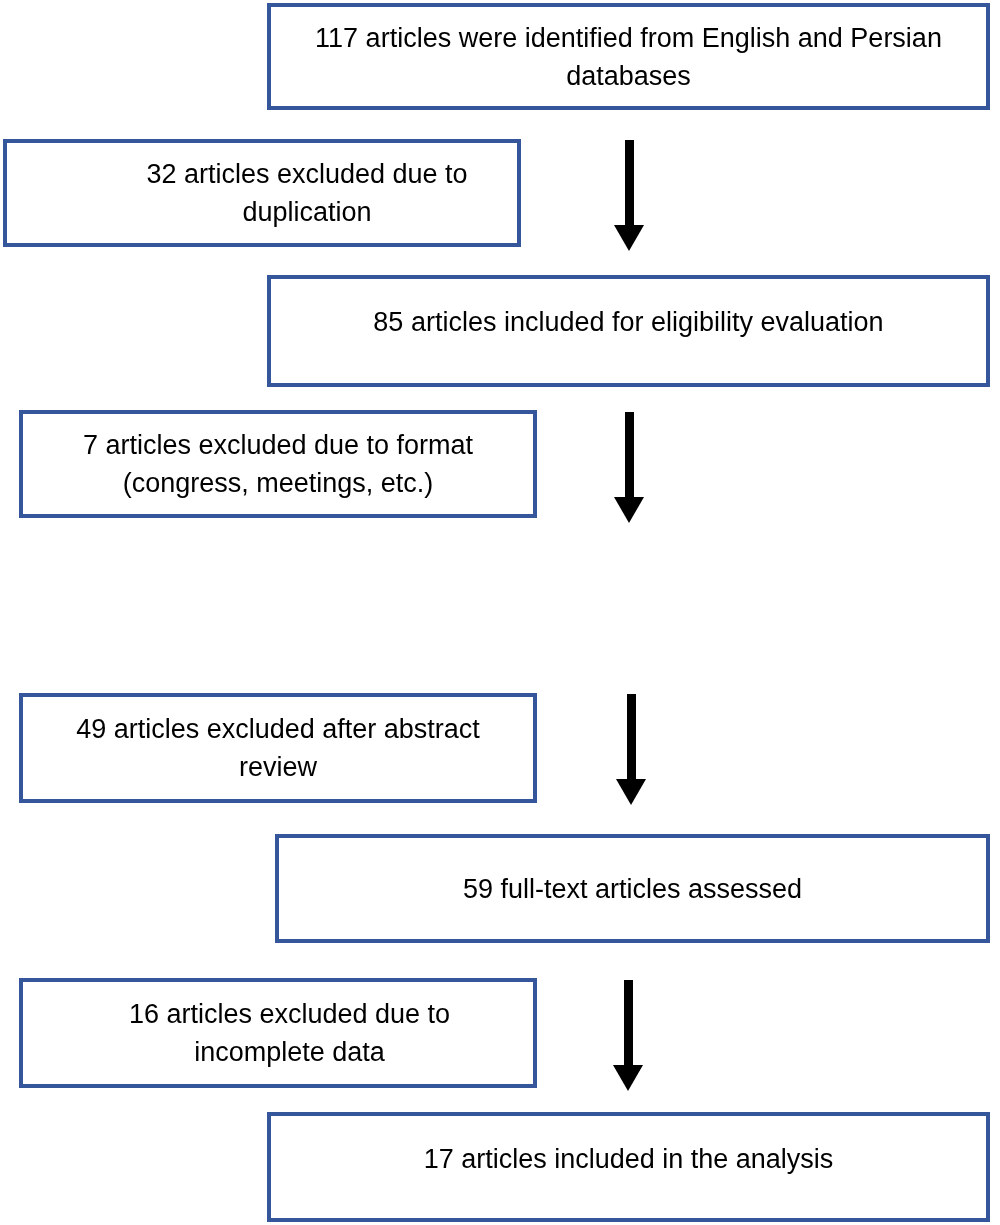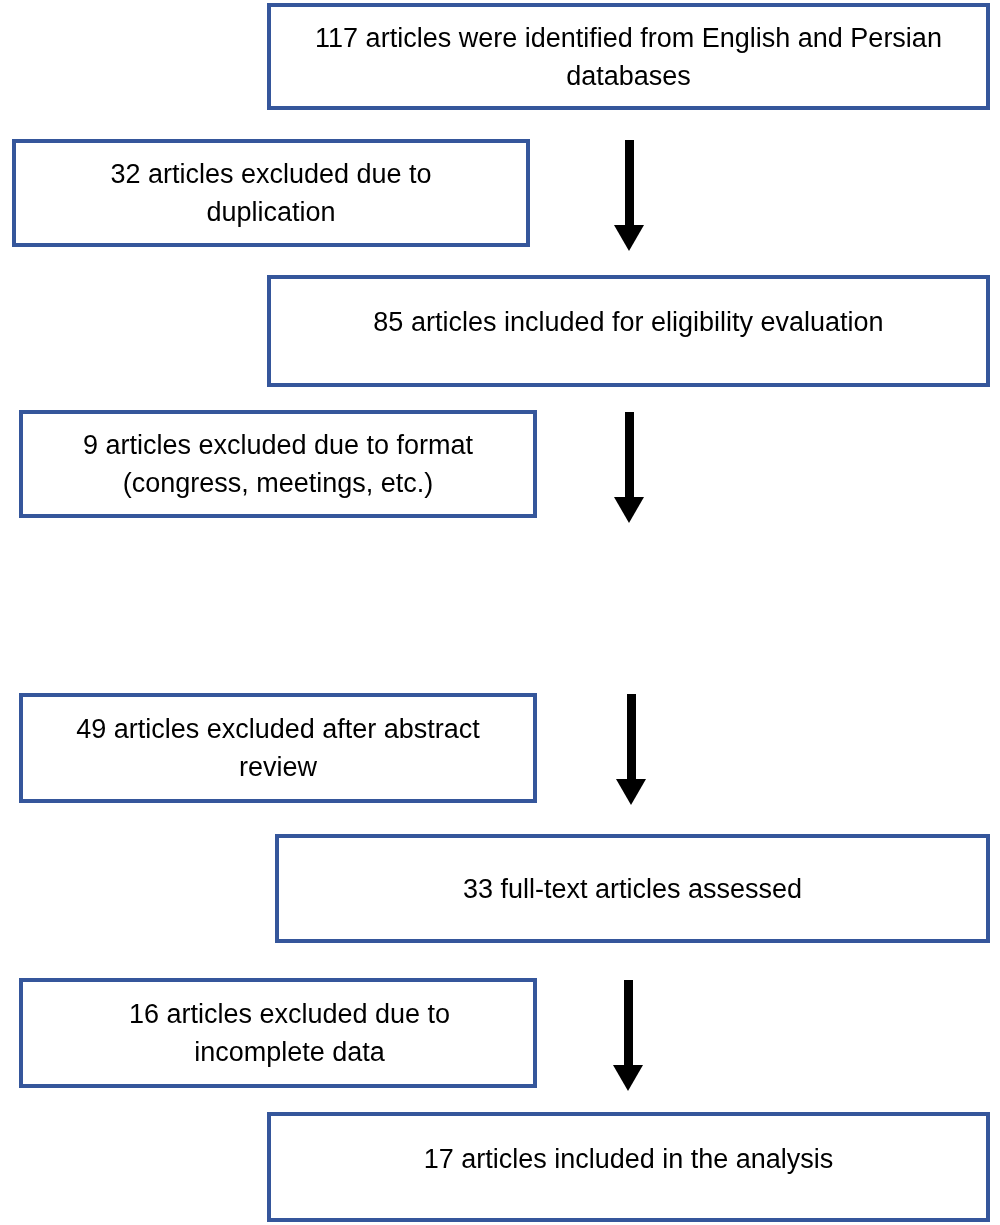--- a/index.html
+++ b/index.html
@@ -30,21 +30,21 @@
   .flow-box .label {
     display: block;
   }
   
   .box-m1 { left: 267px; top: 3px;    width: 723px; height: 107px; }
   .box-m2 { left: 267px; top: 275px;  width: 723px; height: 112px; padding-bottom: 18px; }
   .box-m3 { left: 267px; top: 555px;  width: 723px; height: 111px; padding-bottom: 18px; }
   .box-m4 { left: 275px; top: 834px;  width: 715px; height: 109px; }
   .box-m5 { left: 267px; top: 1112px; width: 723px; height: 110px; padding-bottom: 16px; }
   
-  .box-e1 { left: 12px; top: 139px; width: 518px; height: 108px; }
+  .box-e1 { left: 3px; top: 139px; width: 518px; height: 108px; justify-content: flex-end; }
   .box-e2 { left: 19px; top: 410px; width: 518px; height: 108px; }
   .box-e3 { left: 19px; top: 693px; width: 518px; height: 110px; }
   .box-e4 { left: 19px; top: 978px; width: 518px; height: 110px; padding-left: 23px; }
   
   .box-m1 .label { max-width: 640px; }
   .box-e1 .label { max-width: 420px; }
   .box-e2 .label { max-width: 470px; }
   .box-e3 .label { max-width: 470px; }
   .box-e4 .label { max-width: 420px; }
   
@@ -80,33 +80,33 @@
   <div class="flow-box box-m1">
     <span class="label">117 articles were identified from English and Persian databases</span>
   </div>
 
   <div class="flow-box box-m2">
     <span class="label">85 articles included for eligibility evaluation</span>
   </div>
 
 
   <div class="flow-box box-m4">
-    <span class="label">33 full-text articles assessed</span>
+    <span class="label">59 full-text articles assessed</span>
   </div>
 
   <div class="flow-box box-m5">
     <span class="label">17 articles included in the analysis</span>
   </div>
 
   <div class="flow-box box-e1">
     <span class="label">32 articles excluded due to duplication</span>
   </div>
 
   <div class="flow-box box-e2">
-    <span class="label">9 articles excluded due to format (congress, meetings, etc.)</span>
+    <span class="label">7 articles excluded due to format (congress, meetings, etc.)</span>
   </div>
 
   <div class="flow-box box-e3">
     <span class="label">49 articles excluded after abstract review</span>
   </div>
 
   <div class="flow-box box-e4">
     <span class="label">16 articles excluded due to incomplete data</span>
   </div>
 

